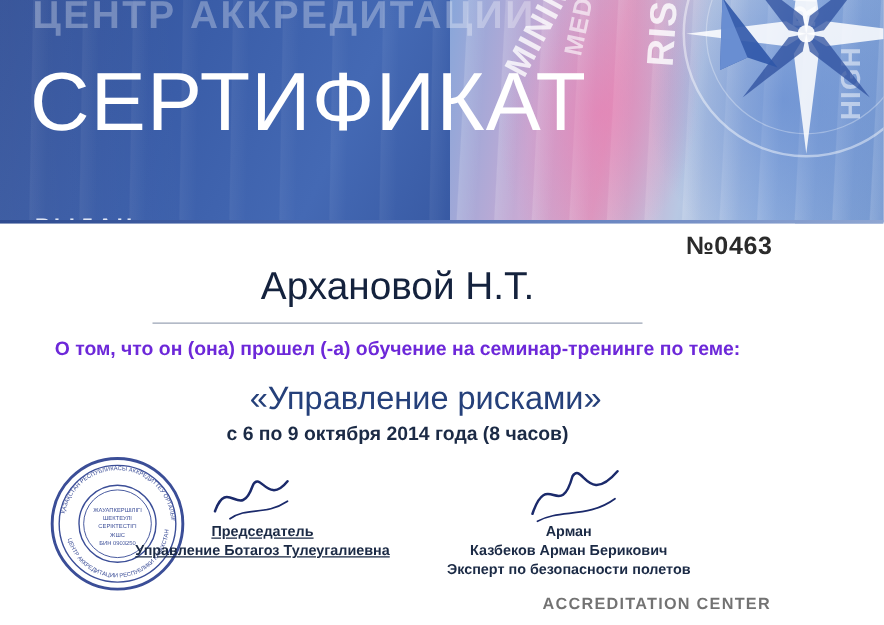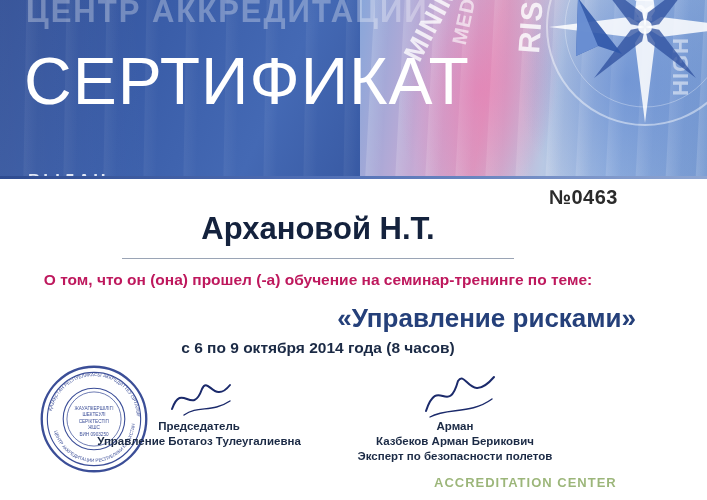--- a/index.html
+++ b/index.html
@@ -195,43 +195,43 @@
     font-size: 20px;
     font-weight: bold;
     color: #2b2b2b;
     letter-spacing: .5px;
   }
   .recipient {
     position: absolute;
     left: 0; right: 0; top: 32px;
     text-align: center;
     font-size: 31px;
-    font-weight: bold;
+    font-weight: normal;
     color: #14223d;
   }
   .recipient-rule {
     position: absolute;
     left: 122px; right: 122px; top: 79px;
     height: 1px;
     background: #9aa4b5;
   }
   .about {
     position: absolute;
     left: 0; right: 0; top: 92px;
     text-align: center;
     font-size: 15.5px;
     font-weight: bold;
-    color: #be185d;
+    color: #6d28d9;
   }
   .theme {
     position: absolute;
     left: 0; right: 0; top: 124px;
-    text-align: right;
+    text-align: center;
     font-size: 26px;
-    font-weight: bold;
+    font-weight: normal;
     color: #25407a;
     padding-left: 45px;
   }
   .dates {
     position: absolute;
     left: 0; right: 0; top: 160px;
     text-align: center;
     font-size: 15.5px;
     font-weight: bold;
     color: #1b2a45;
@@ -242,21 +242,21 @@
     position: absolute;
     text-align: center;
     font-size: 11.5px;
     color: #1b2a45;
     font-weight: bold;
     line-height: 15px;
   }
   .sig .role { font-weight: bold; }
   .sig .person { font-weight: bold; }
   .sig .note { font-weight: bold; }
-  .sig-left { left: 89px; top: 240px; width: 220px; }
+  .sig-left { left: 100px; top: 240px; width: 220px; text-decoration: underline; }
   .sig-right { left: 330px; top: 240px; width: 250px; }
 
   .scribble { position: absolute; }
   .scribble-left { left: 168px; top: 196px; }
   .scribble-right { left: 420px; top: 192px; }
 
   
   .stamp {
     position: absolute;
     left: 38px; top: 184px;
@@ -271,21 +271,21 @@
     width: 210px; height: 70px;
     overflow: hidden;
     opacity: .55;
   }
   .wm-text {
     position: absolute;
     left: 8px; bottom: 10px;
     font-size: 13px;
     letter-spacing: 1px;
     font-weight: bold;
-    color: #4d7c0f;
+    color: #000000;
     white-space: nowrap;
   }
   .wm-arc {
     position: absolute;
     right: -30px; bottom: -40px;
     width: 150px; height: 150px;
     border: 12px solid #f0cdd8;
     border-radius: 50%;
     border-left-color: transparent;
     border-bottom-color: transparent;

